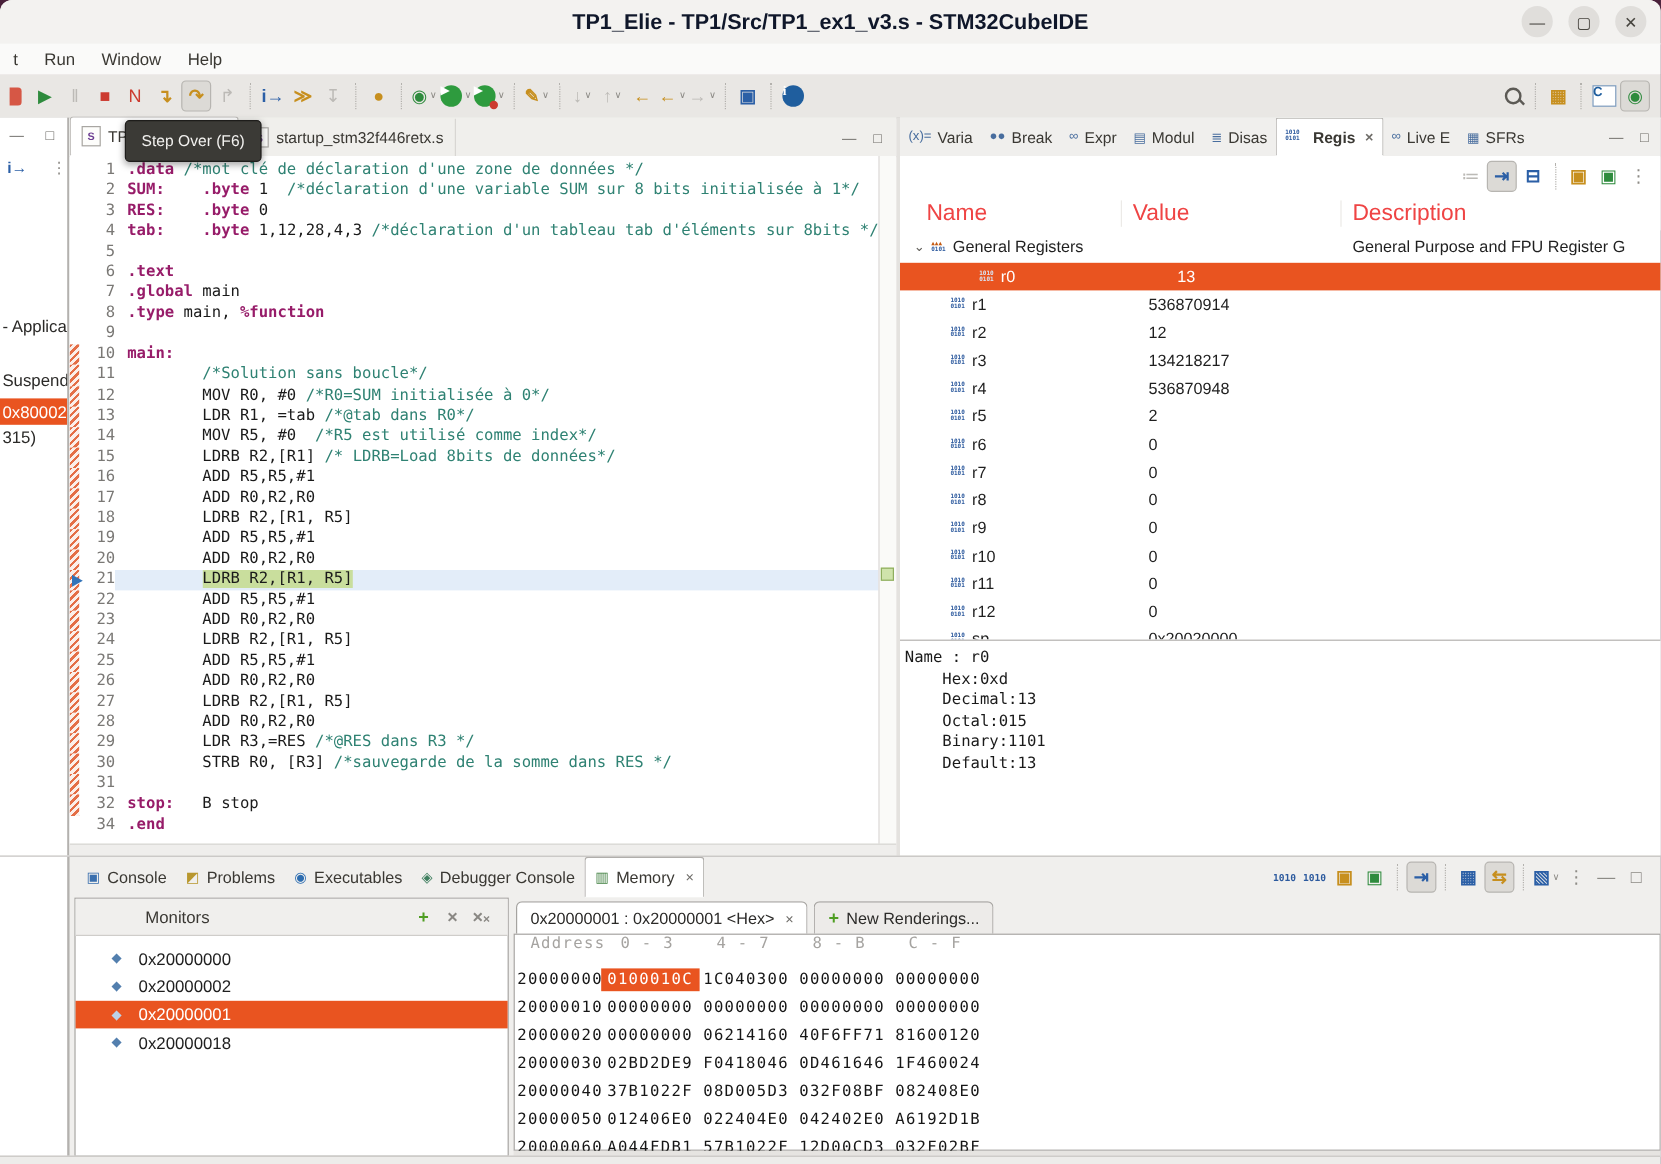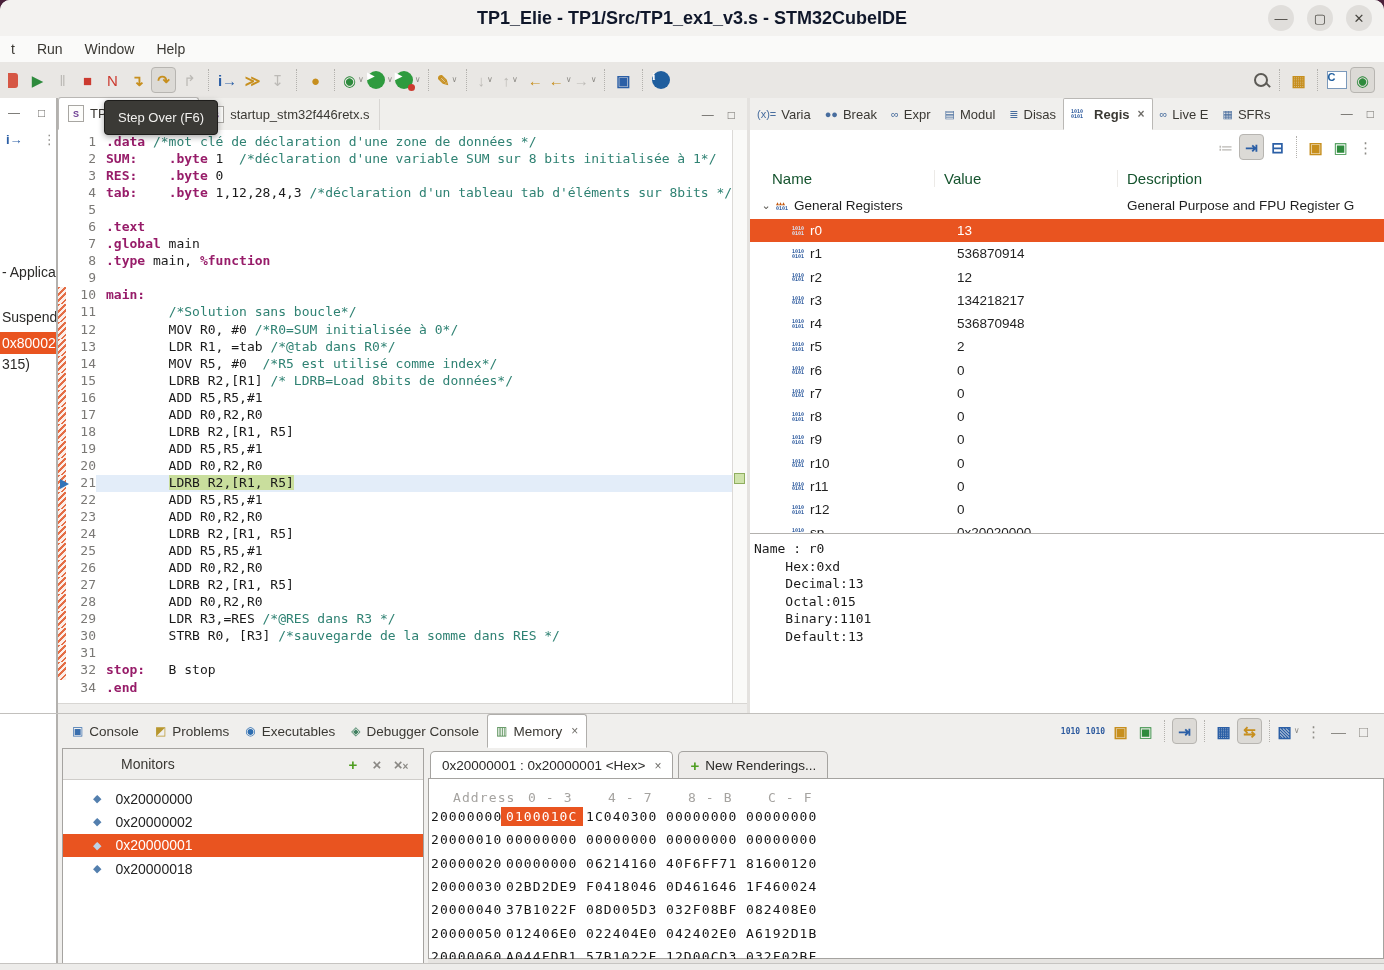--- a/index.html
+++ b/index.html
@@ -63,30 +63,30 @@
   .omark{position:absolute;right:2px;top:343px;width:9px;height:9px;background:#cfe3ab;border:1px solid #8fae5f;}
   .hscroll{position:absolute;left:0;right:0;bottom:0;height:9px;background:#efeeec;border-top:1px solid #d8d6d3;}
   .sash-v{position:absolute;left:747px;top:0;width:3px;height:100%;background:#e4e2df;}
   
   .rpanel{position:absolute;left:750px;right:0;top:0;height:100%;background:#fff;}
   .rtabs{position:absolute;top:0;left:0;right:0;height:32px;background:#f0efed;border-bottom:1px solid #bab8b5;display:flex;align-items:stretch;font-size:13px;color:#3a3833;}
   .rtab{display:flex;align-items:center;gap:5px;padding:0 7px;}
   .rtab.active{background:#fff;border:1px solid #bab8b5;border-bottom-color:#fff;font-weight:bold;border-radius:2px 2px 0 0;}
   .ticon{font-size:11px;color:#486d9e;}
   .rtoolbar{position:absolute;top:32px;left:0;right:0;height:34px;background:#fff;display:flex;justify-content:flex-end;align-items:center;padding-right:6px;}
-  .rthead{position:absolute;top:66px;left:0;right:0;height:28px;display:flex;align-items:center;font-size:15px;color:#14532d;background:#fff;}
+  .rthead{position:absolute;top:66px;left:0;right:0;height:28px;display:flex;align-items:center;font-size:19px;color:#ef4444;background:#fff;}
   .hc{overflow:hidden;white-space:nowrap;}
   .hc0{width:185px;min-width:185px;padding-left:22px;box-sizing:border-box;border-right:1px solid #eceae7;}
   .hc1{width:183px;min-width:183px;padding-left:9px;box-sizing:border-box;border-right:1px solid #eceae7;}
   .hc2{flex:1;padding-left:9px;}
   .rbody{position:absolute;top:94px;left:0;right:0;height:341px;overflow:hidden;font-size:13.5px;color:#1f1f1f;}
   .grow{height:27px;display:flex;align-items:center;}
   .chevr{width:20px;text-align:center;color:#5c5a55;font-size:11px;}
   .rrow{height:23.25px;display:flex;align-items:center;}
-  .rrow.sel{background:#e95420;color:#fff;}
+  .rrow.sel{background:#e95420;color:#fff;padding-left:24px;}
   .rcell0{width:185px;min-width:185px;display:flex;align-items:center;padding-left:42px;box-sizing:border-box;overflow:hidden;}
   .grow .rcell0{padding-left:6px;width:185px;}
   .rcell1{width:183px;min-width:183px;padding-left:22px;box-sizing:border-box;white-space:nowrap;}
   .rcell2{flex:1;white-space:nowrap;overflow:hidden;}
   .grow .rcell2{padding-left:9px;}
   .bico{display:inline-flex;flex-direction:column;font:bold 5px "DejaVu Sans Mono",monospace;color:#2d5a9e;line-height:4.6px;margin-right:6px;letter-spacing:0;}
   .bico .o{color:#c55a11;}
   .sel .bico{color:#d8e4f5;}
   .rdetail{position:absolute;top:435px;left:0;right:0;bottom:0;border-top:1px solid #b3b1ae;background:#fff;padding:6px 0 0 4px;font:13px "DejaVu Sans Mono",monospace;line-height:17.5px;color:#1a1a1a;white-space:pre;}
   
@@ -105,21 +105,21 @@
   .mitem{height:23.3px;display:flex;align-items:center;padding-left:30px;font-size:14px;color:#1f1f1f;}
   .mitem.sel{background:#e95420;color:#fff;}
   .diam{color:#537fae;font-size:11px;margin-right:14px;}
   .sel .diam{color:#bcd2e8;}
   .memory{position:absolute;left:428px;right:0;top:34px;bottom:0;}
   .mtabs{position:absolute;top:3px;left:2px;right:0;height:28px;display:flex;gap:5px;align-items:flex-end;font-size:13.5px;color:#2b2a28;}
   .mtab{height:27px;display:flex;align-items:center;gap:6px;padding:0 11px;background:#fff;border:1px solid #a5a3a0;border-bottom:none;border-radius:5px 5px 0 0;}
   .mtab.inactive{background:#edebe9;}
   .plus{color:#4f9e22;font-weight:bold;font-size:15px;}
   .mbody{position:absolute;top:30px;left:0;right:0;bottom:5px;background:#fff;border:1px solid #a5a3a0;box-sizing:border-box;font-family:"DejaVu Sans Mono",monospace;letter-spacing:1.1px;}
-  .mhrow{height:26px;display:flex;align-items:flex-end;color:#a5a3a0;font-size:13px;padding-left:24px;}
+  .mhrow{height:26px;display:flex;align-items:flex-start;color:#a5a3a0;font-size:13px;padding-left:13px;}
   .mrow{height:23.3px;display:flex;align-items:center;font-size:13px;color:#161616;padding-left:2px;}
   .mc0{width:75px;min-width:75px;}
   .mc{width:80px;min-width:80px;}
   .hexsel{background:#e95420;color:#fff;display:inline-block;padding:2px 6px 2px 5px;margin:-2px -6px -2px -5px;}
   .mhscroll{position:absolute;left:0;right:0;bottom:0;height:5px;background:#e6e4e1;}
   .bstrip{position:absolute;top:963px;left:0;right:0;height:7px;background:#edecea;border-top:1px solid #c6c4c1;}
   
   .tooltip{position:absolute;left:104px;top:100px;z-index:60;background:#3b3a36;color:#f2f1ef;border:1px solid #1e1d1b;border-radius:4px;padding:9px 13px;font-size:13px;box-shadow:0 2px 6px rgba(0,0,0,.35);}
 </style>
 </head>

